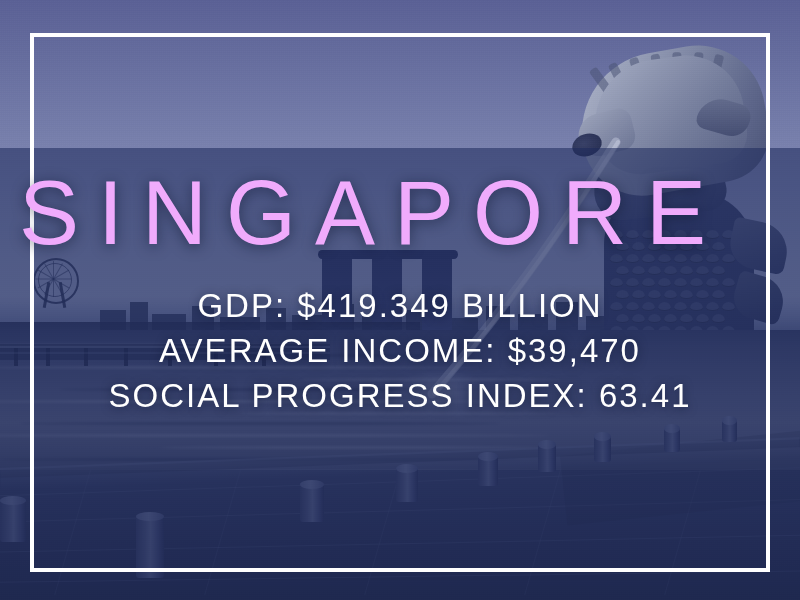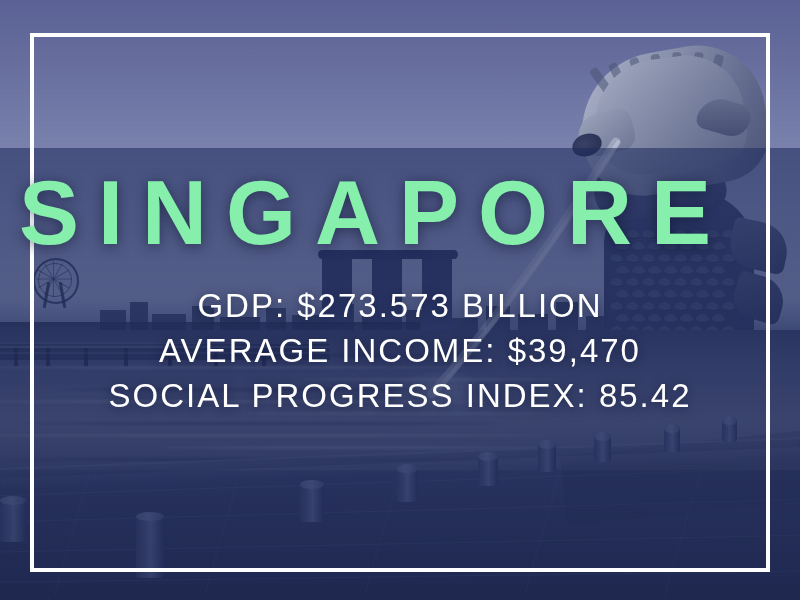--- a/index.html
+++ b/index.html
@@ -349,23 +349,23 @@
     display: flex;
     flex-direction: column;
     align-items: center;
     pointer-events: none;
   }
   .title {
     position: absolute;
     left: 0; top: 168px;
     width: 652px;
     text-align: center;
-    color: #86efac;
+    color: #f0abfc;
     font-size: 90px;
-    font-weight: 700;
+    font-weight: 400;
     letter-spacing: 19px;
     text-indent: 19px;
     line-height: 1;
     text-shadow: 0 2px 14px rgba(10,16,40,.55);
     white-space: nowrap;
   }
   .stats {
     position: absolute;
     left: 0; top: 283px;
     width: 800px;
@@ -599,19 +599,19 @@
     <div class="grain"></div>
   </div>
 
   <div class="overlay-band"></div>
 
   <div class="frame"></div>
 
   <div class="content">
     <div class="title">SINGAPORE</div>
     <div class="stats">
-      <div class="stat">GDP: $273.573 BILLION</div>
+      <div class="stat">GDP: $419.349 BILLION</div>
       <div class="stat">AVERAGE INCOME: $39,470</div>
-      <div class="stat">SOCIAL PROGRESS INDEX: 85.42</div>
+      <div class="stat">SOCIAL PROGRESS INDEX: 63.41</div>
     </div>
   </div>
 
 </div>
 
 </body></html>

